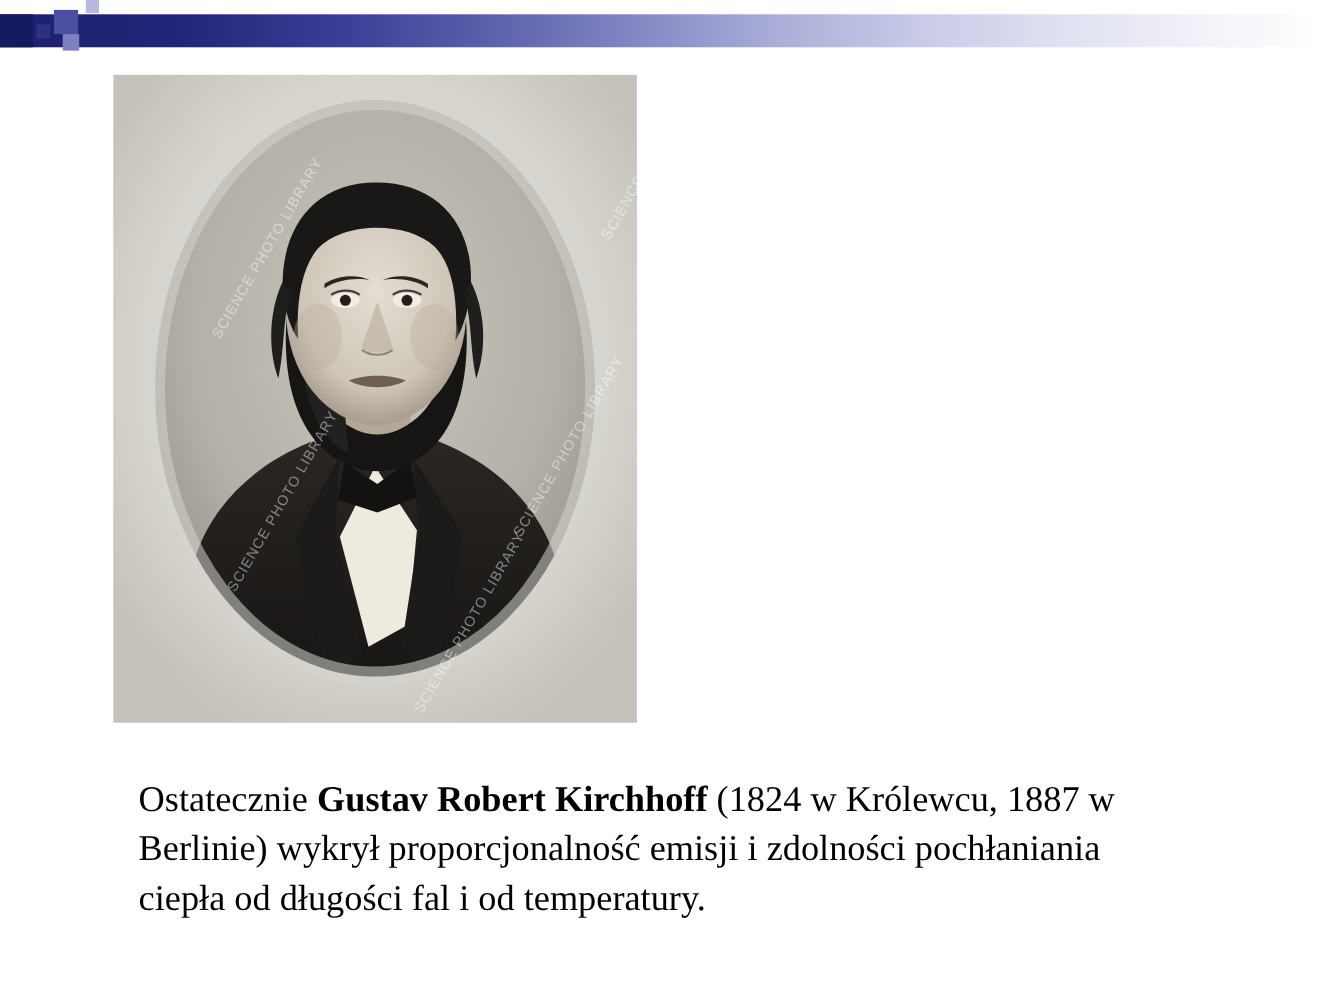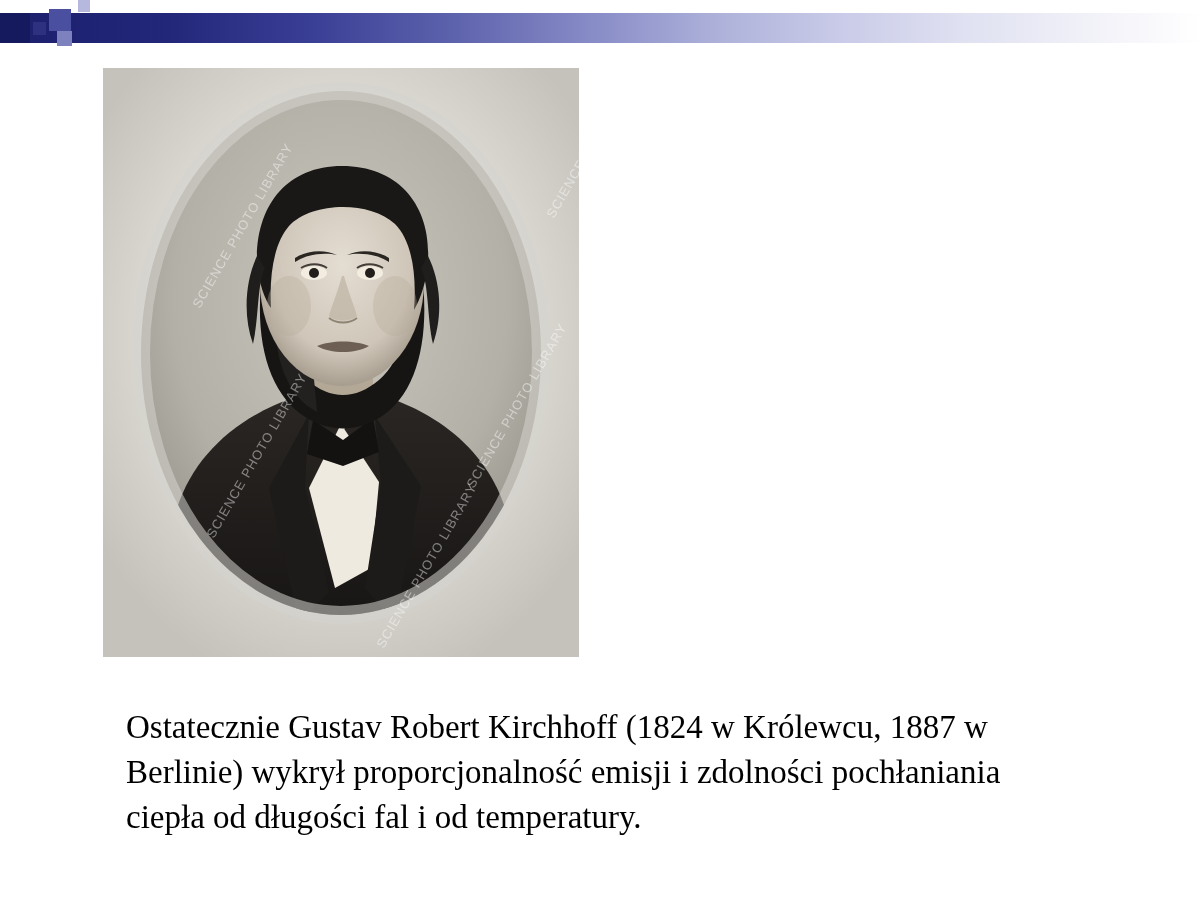--- a/index.html
+++ b/index.html
@@ -81,21 +81,21 @@
   .caption {
     position: absolute;
     left: 126px;
     top: 672px;
     width: 960px;
     font-size: 33px;
     line-height: 1.36;
     color: #000000;
     text-align: left;
   }
-  .caption b { font-weight: normal; }
+  .caption b { font-weight: bold; }
 </style>
 </head>
 <body>
 
 <div class="header-band">
   <div class="band-gradient"></div>
   <div class="sq sq-a"></div>
   <div class="sq sq-b"></div>
   <div class="sq sq-c"></div>
   <div class="sq sq-d"></div>

